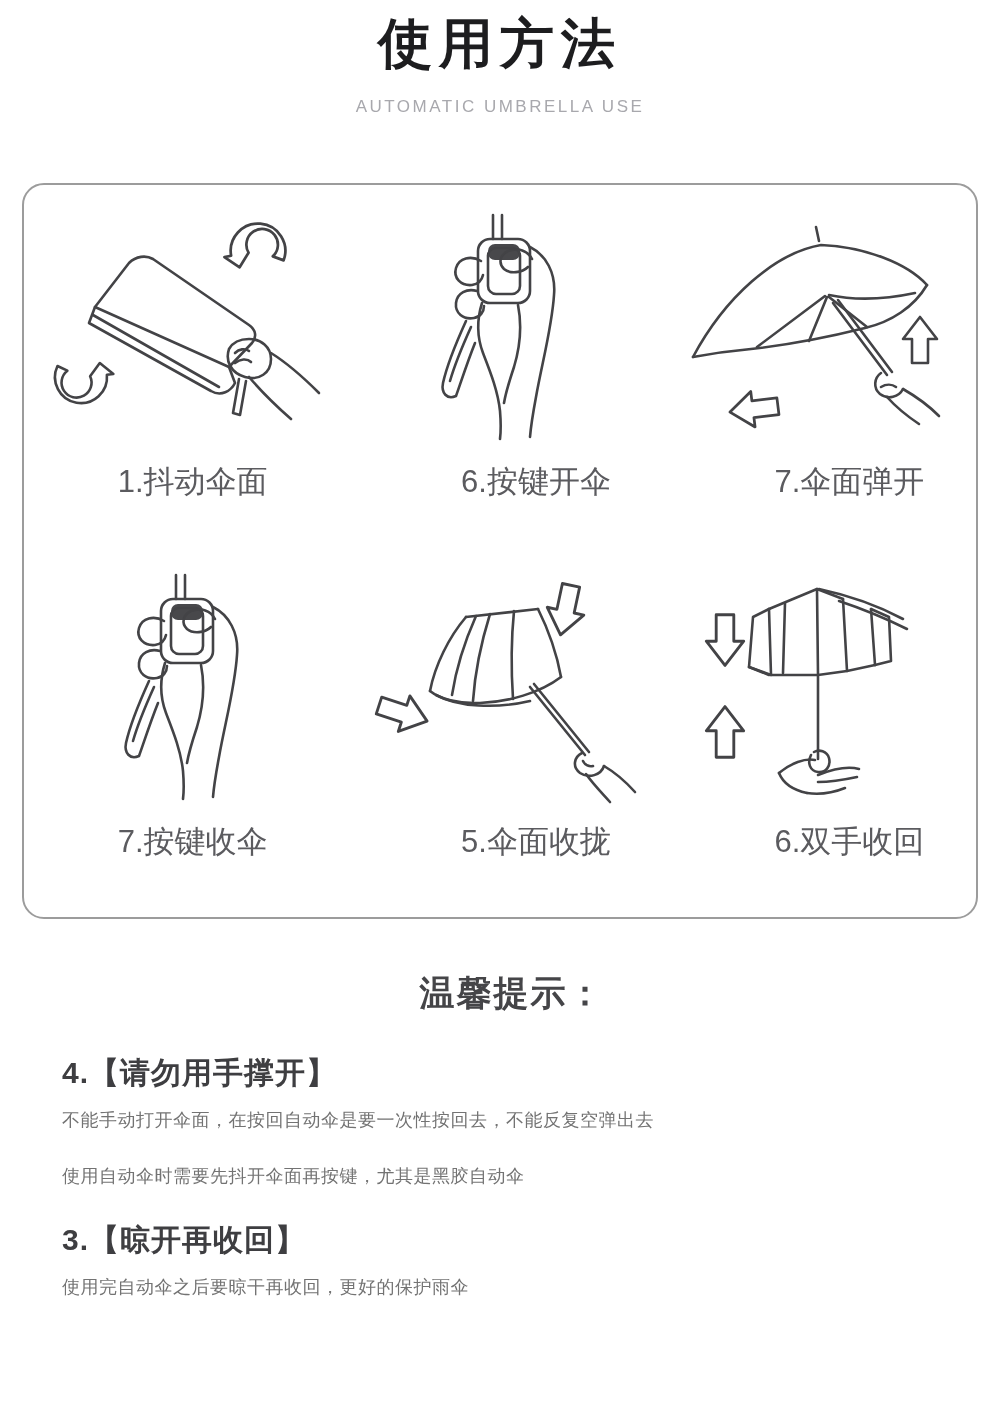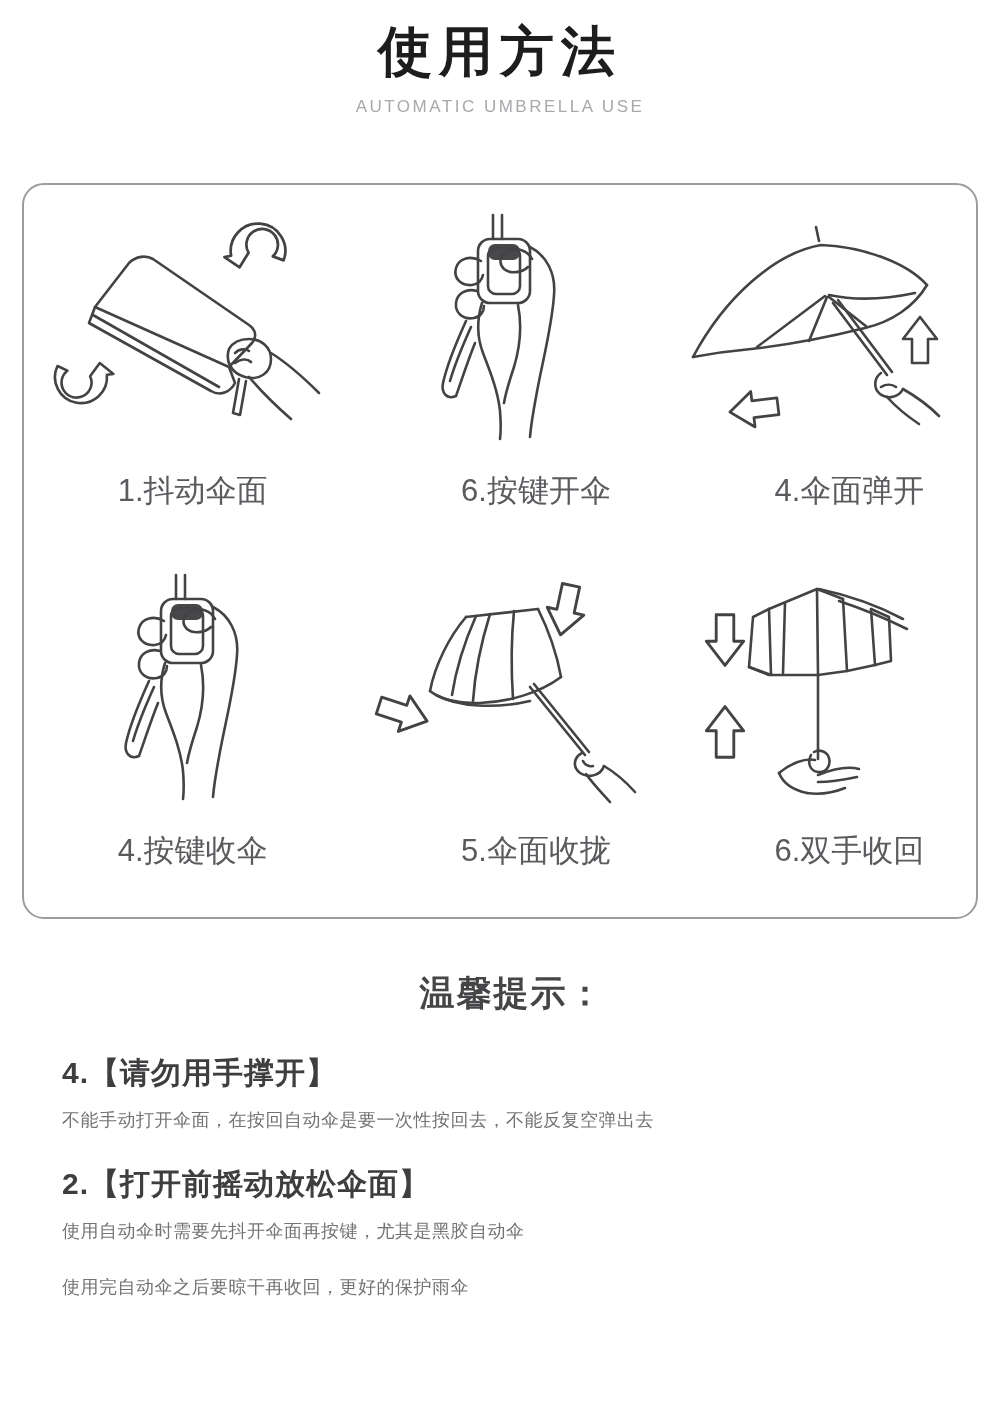--- a/index.html
+++ b/index.html
@@ -2,38 +2,38 @@
 <html><head>
 <meta charset="utf-8">
 <style>
   html,body{margin:0;padding:0;}
   body{
     width:1000px;height:1406px;position:relative;background:#ffffff;
     font-family:"Liberation Sans","DejaVu Sans",sans-serif;
     overflow:hidden;
   }
   .title{
-    position:absolute;top:16px;left:0;width:1000px;text-align:center;
+    position:absolute;top:8px;left:0;width:1000px;text-align:center;
     font-size:54px;font-weight:700;color:#1d1d1f;letter-spacing:7px;
   }
   .subtitle{
     position:absolute;top:97px;left:0;width:1000px;text-align:center;
     font-size:17px;color:#a8a8ad;letter-spacing:2.5px;font-weight:500;
   }
   .panel{
     position:absolute;left:22px;top:183px;width:952px;height:716px;
     border:2px solid #9c9c9c;border-radius:22px;background:#fff;
     display:grid;grid-template-columns:1fr 1fr 1fr;grid-template-rows:314px auto;
     padding-top:16px;box-sizing:content-box;
   }
   .cell{display:flex;flex-direction:column;align-items:center;}
   .illus{width:300px;height:250px;}
   .row2 .illus{margin-top:46px;}
   .caption{
-    font-size:31px;color:#5b5b5f;margin-top:19px;white-space:nowrap;
+    font-size:31px;color:#5b5b5f;margin-top:10px;white-space:nowrap;
   }
   .cap-c1{transform:translateX(10px);}
   .cap-c2{transform:translateX(36px);}
   .cap-c3{transform:translateX(32px);}
   .tips{position:absolute;left:62px;top:970px;width:900px;}
   .tips-heading{
     font-size:35px;font-weight:700;color:#454548;margin:0 0 36px 0;letter-spacing:2px;text-align:center;
   }
   .tip-title{
     font-size:30px;font-weight:700;color:#3e3e41;margin:0 0 14px 0;letter-spacing:1px;
@@ -116,21 +116,21 @@
         <path class="ln" d="M 236 188 C 250 196 262 205 272 215"></path>
         <path class="ln" d="M 220 196 C 229 206 240 215 252 223"></path>
       </g>
       <g transform="translate(253,140)">
         <path class="hollow" d="M 0 -24 L 17 -2 L 8 -2 L 8 22 L -8 22 L -8 -2 L -17 -2 Z"></path>
       </g>
       <g transform="translate(88,208) rotate(-97) scale(1.05)">
         <path class="hollow" d="M 0 -24 L 17 -2 L 8 -2 L 8 22 L -8 22 L -8 -2 L -17 -2 Z"></path>
       </g>
     </svg>
-    <div class="caption cap-c3">4.伞面弹开</div>
+    <div class="caption cap-c3">7.伞面弹开</div>
   </div>
 
   <div class="cell row2">
     <svg class="illus" viewBox="0 0 300 250">
       <g>
         <path class="ln" d="M 143 14 L 143 38 M 152 14 L 152 38"></path>
         <rect class="ln" x="128" y="38" width="52" height="64" rx="12"></rect>
         <rect class="dark" x="138" y="43" width="32" height="16" rx="7"></rect>
         <rect class="ln" x="138" y="47" width="32" height="46" rx="8"></rect>
       </g>
@@ -138,21 +138,21 @@
         <path class="ln" d="M 182 58 C 178 50 168 46 158 50 C 150 54 148 62 154 68 C 160 73 172 72 178 66"></path>
         <path class="ln" d="M 180 46 C 196 54 206 72 204 94 C 202 126 192 162 186 196 C 183 212 181 224 180 236"></path>
         <path class="ln" d="M 132 102 C 127 118 127 136 133 152 C 140 170 148 190 150 210 C 151 222 151 230 150 238"></path>
         <path class="ln" d="M 168 104 C 172 124 170 146 164 166 C 160 178 156 190 154 202"></path>
         <path class="ln" d="M 131 60 C 121 54 109 57 106 67 C 103 77 111 85 122 84 C 128 83 132 79 133 74"></path>
         <path class="ln" d="M 127 90 C 117 87 107 92 106 102 C 105 112 113 119 124 117 C 130 116 134 111 134 105"></path>
         <path class="ln" d="M 116 120 C 106 142 97 164 93 182 C 91 192 97 199 106 195 C 110 184 117 162 125 142"></path>
         <path class="ln" d="M 121 126 C 112 146 104 166 100 180"></path>
       </g>
     </svg>
-    <div class="caption cap-c1">4.按键收伞</div>
+    <div class="caption cap-c1">7.按键收伞</div>
   </div>
 
   <div class="cell row2">
     <svg class="illus" viewBox="0 0 300 250">
       <g>
         <path class="ln" d="M 116 56 L 188 48"></path>
         <path class="ln" d="M 188 48 C 199 70 207 94 211 116"></path>
         <path class="ln" d="M 211 116 C 190 132 158 141 130 142 C 108 143 90 138 80 130"></path>
         <path class="ln" d="M 80 130 C 85 104 99 76 116 56"></path>
         <path class="ln" d="M 140 53 C 131 82 125 110 123 140"></path>
@@ -210,20 +210,20 @@
 
 <div class="tips">
   <div class="tips-heading">温馨提示：</div>
 
   <div>
     <div class="tip-title">4.【请勿用手撑开】</div>
     <div class="tip-body">不能手动打开伞面，在按回自动伞是要一次性按回去，不能反复空弹出去</div>
   </div>
 
   <div>
-    <div class="tip-title">2.【打开前摇动放松伞面】</div>
     <div class="tip-body">使用自动伞时需要先抖开伞面再按键，尤其是黑胶自动伞</div>
   </div>
 
   <div>
+    <div class="tip-title">3.【晾开再收回】</div>
     <div class="tip-body">使用完自动伞之后要晾干再收回，更好的保护雨伞</div>
   </div>
 </div>
 
 </body></html>

